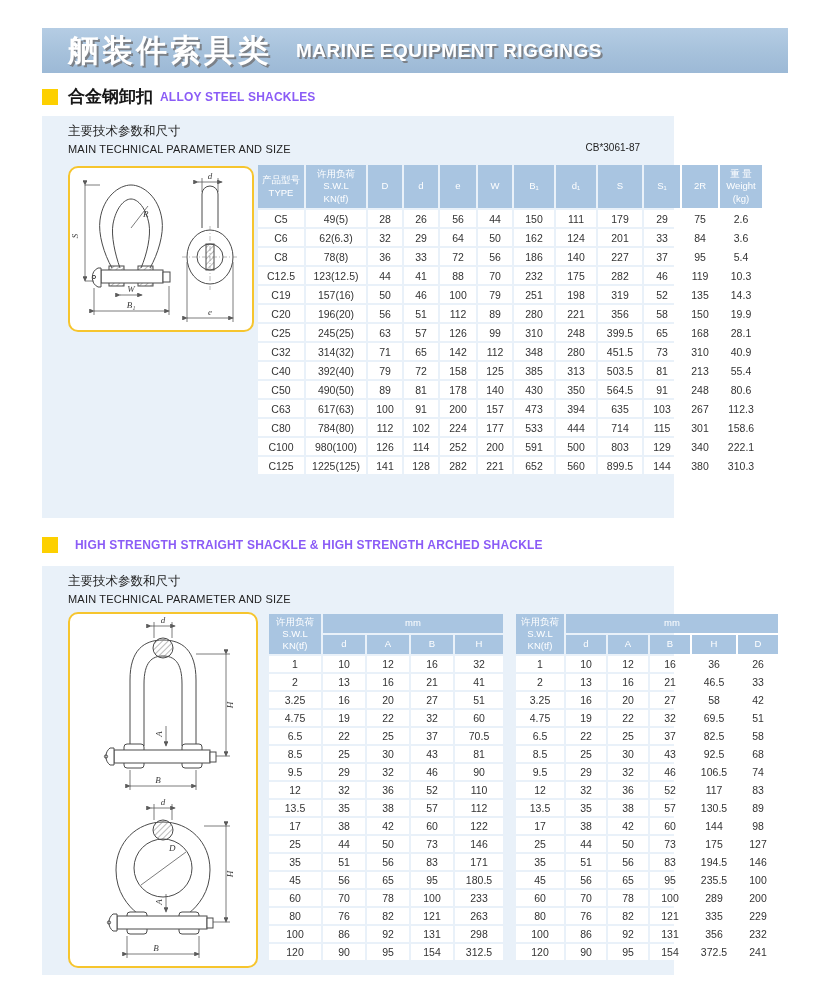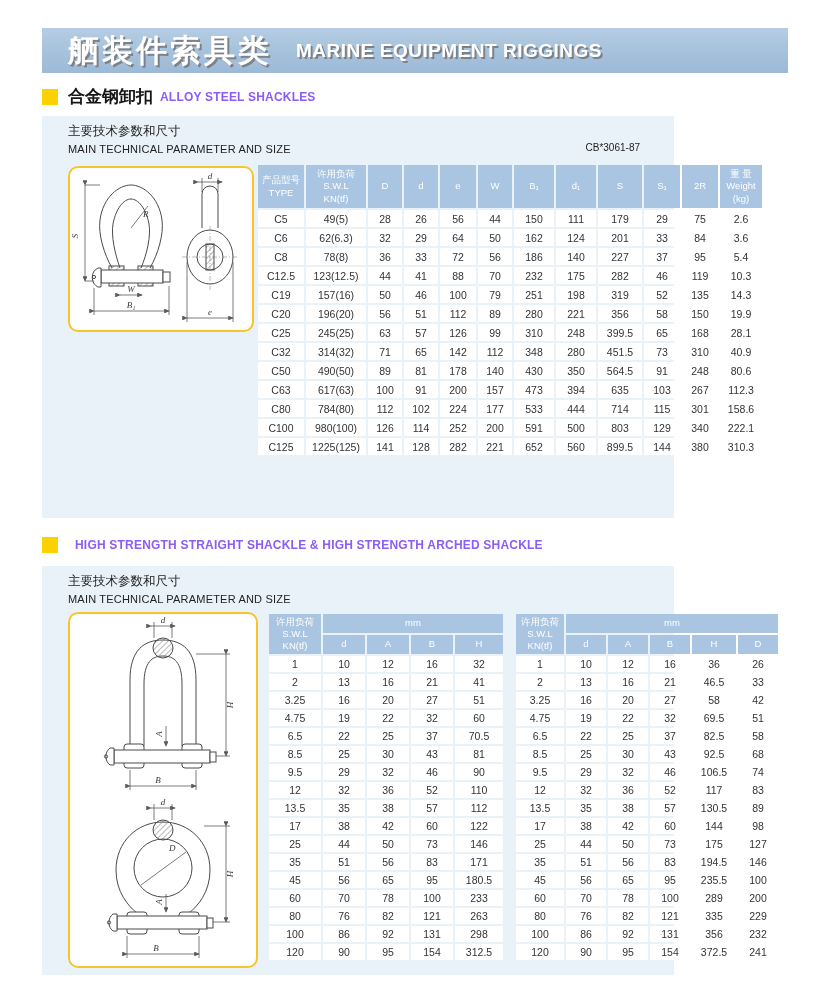--- a/index.html
+++ b/index.html
@@ -258,20 +258,34 @@
             <td>71</td>
             <td>65</td>
             <td>142</td>
             <td>112</td>
             <td>348</td>
             <td>280</td>
             <td>451.5</td>
             <td>73</td>
             <td>310</td>
             <td>40.9</td>
+          </tr>
+          <tr>
+            <td>C40</td>
+            <td>392(40)</td>
+            <td>79</td>
+            <td>72</td>
+            <td>158</td>
+            <td>125</td>
+            <td>385</td>
+            <td>313</td>
+            <td>503.5</td>
+            <td>81</td>
+            <td>213</td>
+            <td>55.4</td>
           </tr>
           <tr>
             <td>C50</td>
             <td>490(50)</td>
             <td>89</td>
             <td>81</td>
             <td>178</td>
             <td>140</td>
             <td>430</td>
             <td>350</td>

